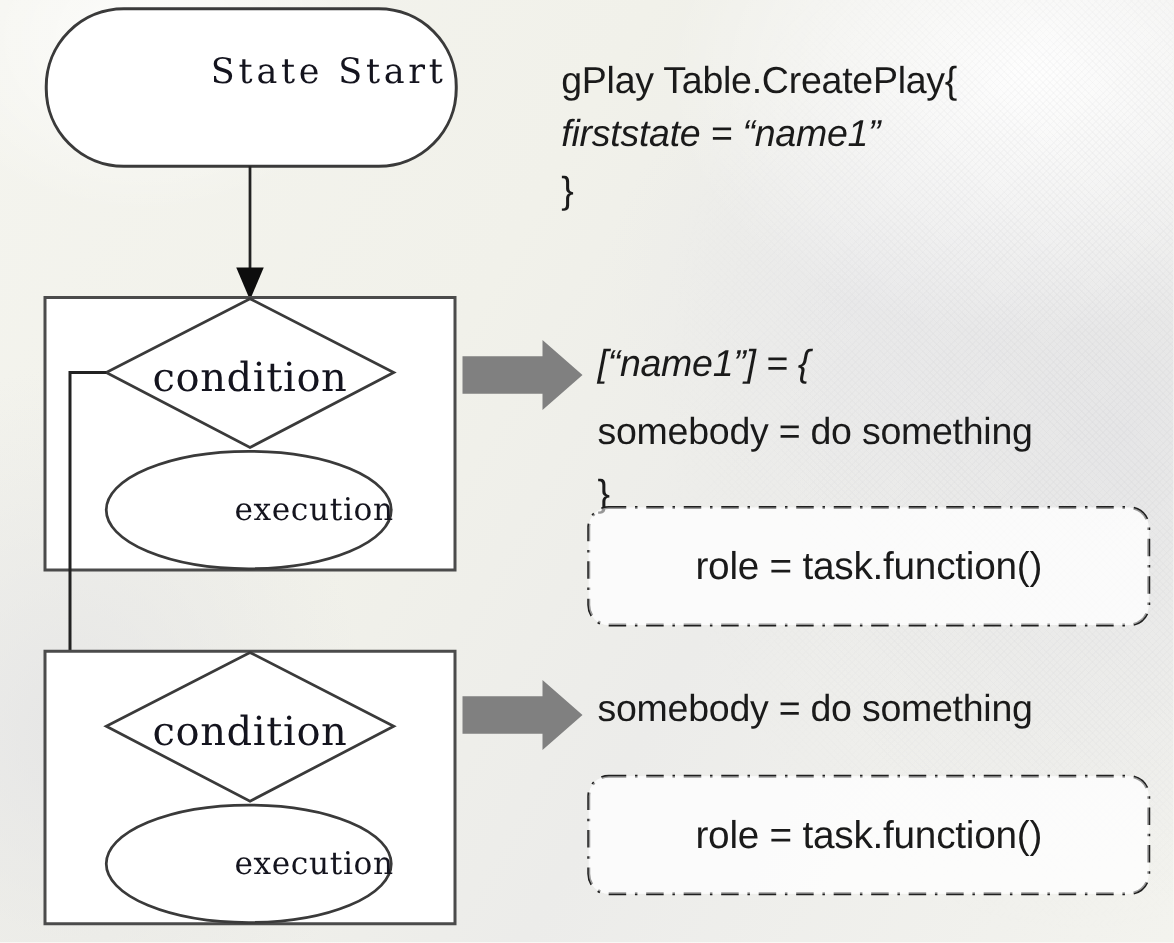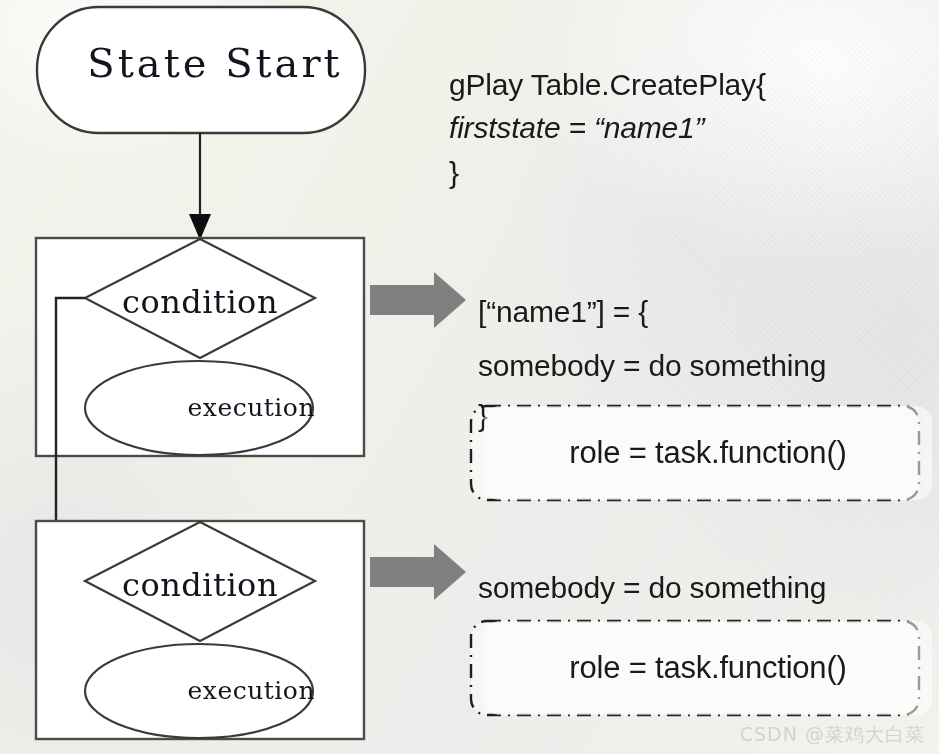--- a/index.html
+++ b/index.html
@@ -48,22 +48,23 @@
   .shape-label {
     position: absolute;
     font-family: "DejaVu Serif", "Liberation Serif", serif;
     color: #14141e;
     white-space: nowrap;
     letter-spacing: 0.5px;
   }
   #lbl-start {
     left: 37px; top: 40px; width: 356px;
     text-align: center;
-    font-size: 40px;
+    font-size: 28px;
     letter-spacing: 3px;
+    padding-left: 48px;
   }
   .lbl-condition {
     font-size: 32px;
     text-align: center;
     width: 230px;
     letter-spacing: 0.5px;
   }
   .lbl-execution {
     font-size: 25px;
     text-align: right;
@@ -71,28 +72,26 @@
     letter-spacing: 0.5px;
   }
   .code-text {
     position: absolute;
     font-family: "Liberation Sans", sans-serif;
     color: #1a1a1a;
     font-size: 30px;
     line-height: 40px;
     white-space: pre;
     letter-spacing: -0.2px;
-    margin-top: 20px;
   }
   .dashed-box {
     position: absolute;
     box-sizing: border-box;
     border-radius: 16px;
     background: rgba(255,255,255,0.55);
-    margin-left: 13px;
   }
   .dashed-inner {
     position: absolute;
     inset: 0;
     display: flex;
     align-items: center;
     justify-content: center;
     font-family: "Liberation Sans", sans-serif;
     font-size: 31px;
     color: #1a1a1a;
@@ -150,29 +149,28 @@
   <div class="shape-label lbl-condition" style="left:85px; top:283px;">condition</div>
   <div class="shape-label lbl-execution" style="left:85px; top:393px;">execution</div>
 
   <div class="shape-label lbl-condition" style="left:85px; top:566px;">condition</div>
   <div class="shape-label lbl-execution" style="left:85px; top:676px;">execution</div>
 
   <div class="code-text" style="left:449px; top:45px;">gPlay Table.CreatePlay{</div>
   <div class="code-text" style="left:449px; top:88px;font-style:italic;">firststate = “name1”</div>
   <div class="code-text" style="left:449px; top:133px;">}</div>
 
-  <div class="code-text" style="left:478px; top:272px;">[“name1”] = {</div>
+  <div class="code-text" style="left:478px; top:272px;font-style:italic;">[“name1”] = {</div>
   <div class="code-text" style="left:478px; top:326px;">somebody = do something</div>
   <div class="code-text" style="left:478px; top:376px;">}</div>
 
   <div class="dashed-box" style="left:471px; top:406px; width:448px; height:94px;">
     <div class="dashed-inner">role = task.function()</div>
   </div>
 
   <div class="code-text" style="left:478px; top:548px;">somebody = do something</div>
 
   <div class="dashed-box" style="left:471px; top:621px; width:448px; height:94px;">
     <div class="dashed-inner">role = task.function()</div>
   </div>
 
-  <div id="watermark">CSDN @菜鸡大白菜</div>
 
 </div>
 
 </body></html>

